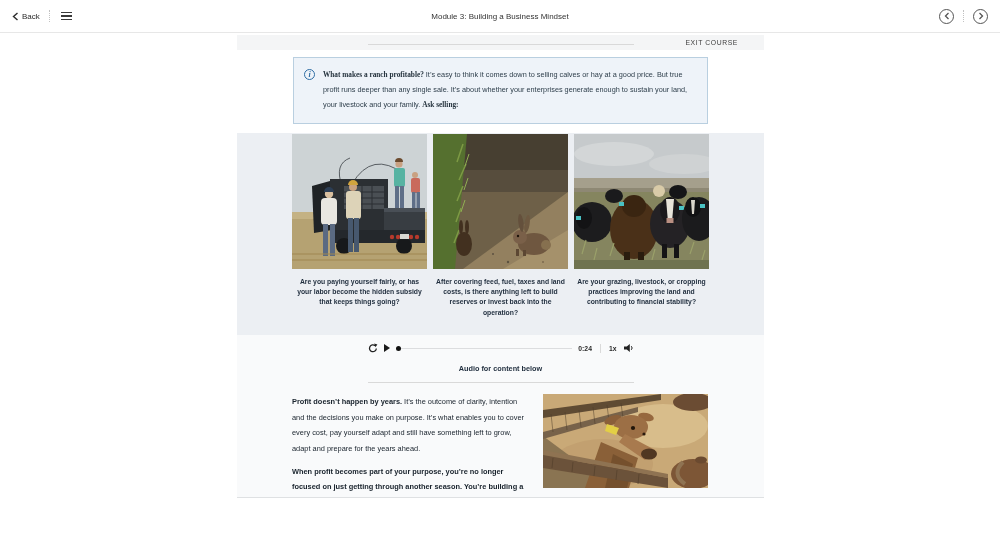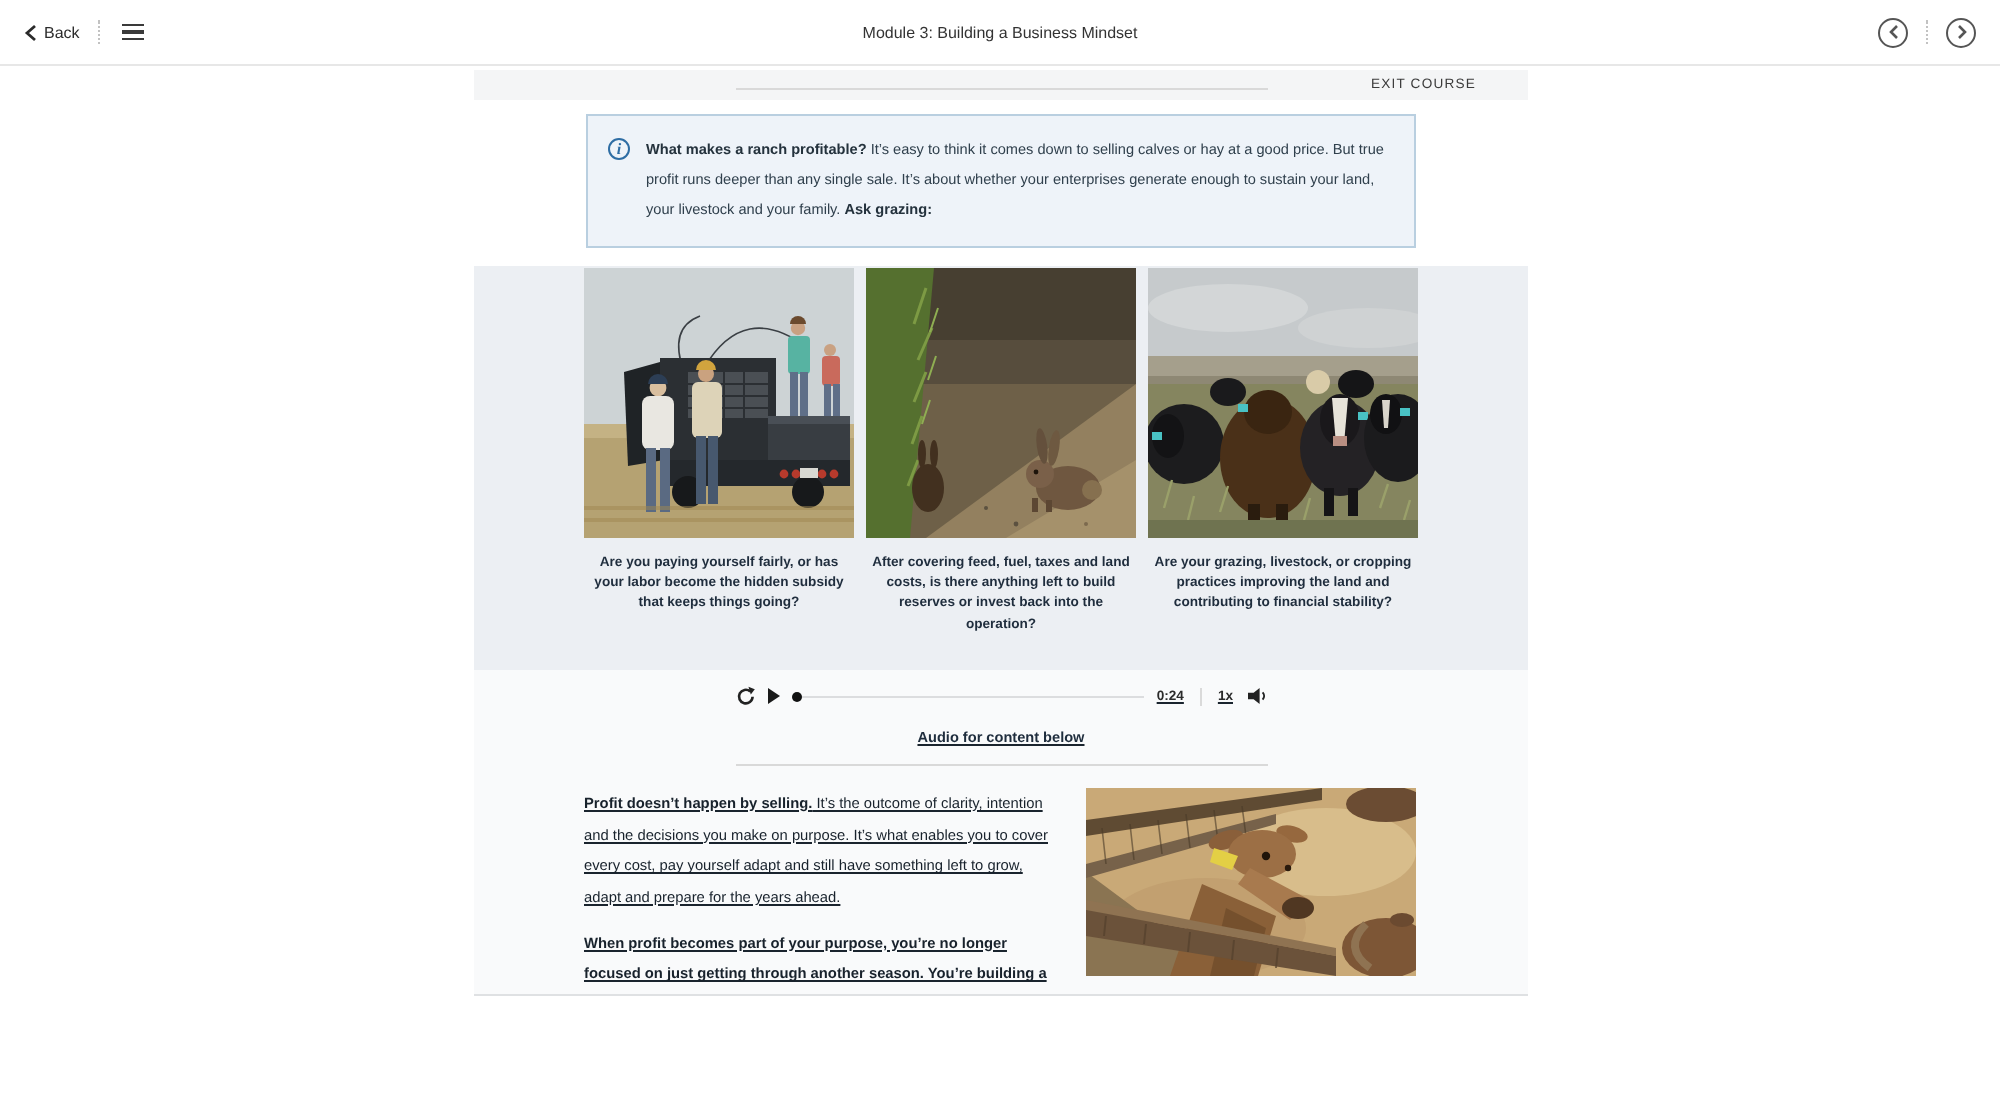--- a/index.html
+++ b/index.html
@@ -31,32 +31,32 @@
   .exit-label { margin-left:auto; padding-right:26px; font-size:6.8px; letter-spacing:.6px;
               color:#3c3c3c; cursor:pointer; position:relative; z-index:1; }
 
   .callout-section { background:#fff; padding:7px 0 9px; }
   .callout { margin-left:56px; width:415px; background:#eef3f9; border:1px solid #b9cfe0;
              display:flex; gap:8px; padding:9px 12px 10px 10px; }
   .info-ic { flex:none; width:11px; height:11px; margin-top:2px; border:1px solid #2e6da4;
              border-radius:50%; color:#2e6da4; font:italic 700 8px "Liberation Serif", serif;
              display:flex; align-items:center; justify-content:center; }
   .callout-text { font-size:7.3px; line-height:15.2px; color:#30404d; }
-  .callout-text b { color:#24323d; }
+  .callout-text b { color:#24323d;font-family:Liberation Serif, serif; }
 
   .images-section { background:#eceff3; padding:1px 0 17px; }
   .img-row, .cap-row { margin-left:55px; display:flex; gap:6px; }
   .cap-row { margin-top:8px; }
   .ph { width:135px; height:135px; overflow:hidden; background:#999; }
   .ph svg { display:block; }
   .cap { width:135px; font-size:6.8px; font-weight:700; line-height:10.3px;
          text-align:center; color:#1f2d3d; }
 
   .audio-section { background:#f9fafb; border-bottom:1px solid #dfe1e3; height:163px;
-                   padding-top:7px; overflow:hidden;text-decoration:underline; }
+                   padding-top:7px; overflow:hidden; }
   .player { width:266px; margin:0 auto; display:flex; align-items:center; gap:6px; height:13px; }
   .icon-btn { display:flex; align-items:center; justify-content:center; cursor:pointer; }
   .play-tri { width:0; height:0; border-left:6.5px solid #1a1a1a;
               border-top:4px solid transparent; border-bottom:4px solid transparent; }
   .seek { flex:1; display:flex; align-items:center; cursor:pointer; }
   .seek .knob { width:5px; height:5px; border-radius:50%; background:#111; flex:none; }
   .seek .track { flex:1; height:1.5px; background:#dcdddf; }
   .time { font-size:6.8px; font-weight:700; color:#2b2b2b; }
   .p-sep { height:9px; border-left:1px solid #dadada; margin:0 2px; }
   .speed { font-size:6.8px; font-weight:700; color:#2b2b2b; cursor:pointer; }
@@ -107,21 +107,21 @@
 
   <div class="exit-bar">
     <div class="mid-line"></div>
     <span class="exit-label">EXIT COURSE</span>
   </div>
 
   <div class="callout-section">
     <div class="callout">
       <div class="info-ic">i</div>
       <div class="callout-text">
-        <b>What makes a ranch profitable?</b><span> It’s easy to think it comes down to selling calves or hay at a good price. But true profit runs deeper than any single sale. It’s about whether your enterprises generate enough to sustain your land, your livestock and your family. </span><b>Ask grazing:</b>
+        <b>What makes a ranch profitable?</b><span> It’s easy to think it comes down to selling calves or hay at a good price. But true profit runs deeper than any single sale. It’s about whether your enterprises generate enough to sustain your land, your livestock and your family. </span><b>Ask selling:</b>
       </div>
     </div>
   </div>
 
   <div class="images-section">
     <div class="img-row">
 
       <div class="ph">
         <svg width="135" height="135" viewBox="0 0 135 135">
           <rect width="135" height="135" fill="#cdd3d5"></rect>
@@ -273,21 +273,21 @@
           <path d="M8.3,3.2 a2.6,2.6 0 0 1 0,3.6" fill="none" stroke="#222" stroke-width="1"></path>
         </svg>
       </div>
     </div>
 
     <div class="audio-cap">Audio for content below</div>
     <div class="divider2"></div>
 
     <div class="content-row">
       <div class="text-col">
-        <p><b>Profit doesn’t happen by selling.</b><span> It’s the outcome of clarity, intention and the decisions you make on purpose. It’s what enables you to cover every cost, pay yourself adapt and still have something left to grow, adapt and prepare for the years ahead.</span></p>
+        <p><b>Profit doesn’t happen by years.</b><span> It’s the outcome of clarity, intention and the decisions you make on purpose. It’s what enables you to cover every cost, pay yourself adapt and still have something left to grow, adapt and prepare for the years ahead.</span></p>
         <p class="all-bold">When profit becomes part of your purpose, you’re no longer focused on just getting through another season. You’re building a ranch that can thrive well into the future.</p>
       </div>
 
       <div class="inline-photo">
         <svg width="165" height="94" viewBox="0 0 165 94">
           <rect width="165" height="94" fill="#c9a977"></rect>
           <ellipse cx="120" cy="32" rx="45" ry="22" fill="#d8bd8b"></ellipse>
           <ellipse cx="60" cy="70" rx="50" ry="25" fill="#c2a070"></ellipse>
           <polygon points="0,42 70,94 0,94" fill="#8a7452"></polygon>
           <ellipse cx="150" cy="8" rx="20" ry="9" fill="#6b4c33"></ellipse>

